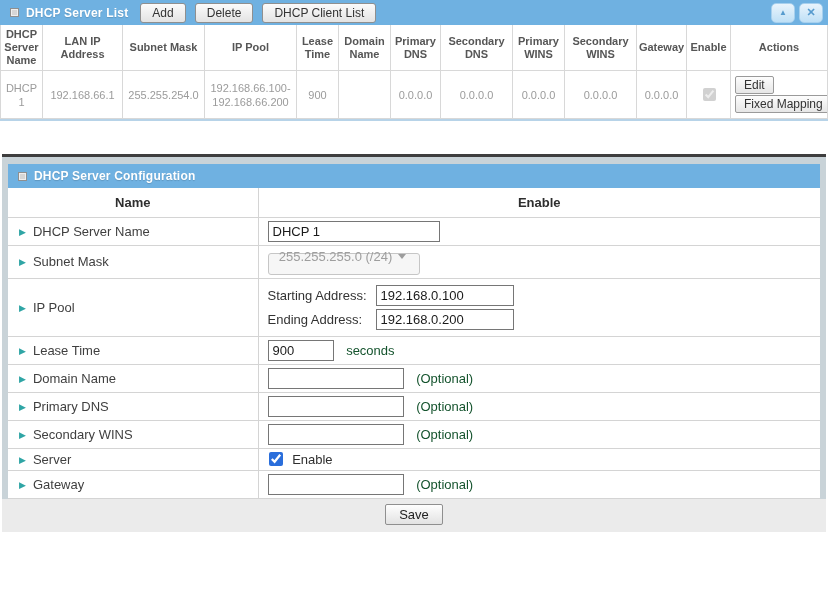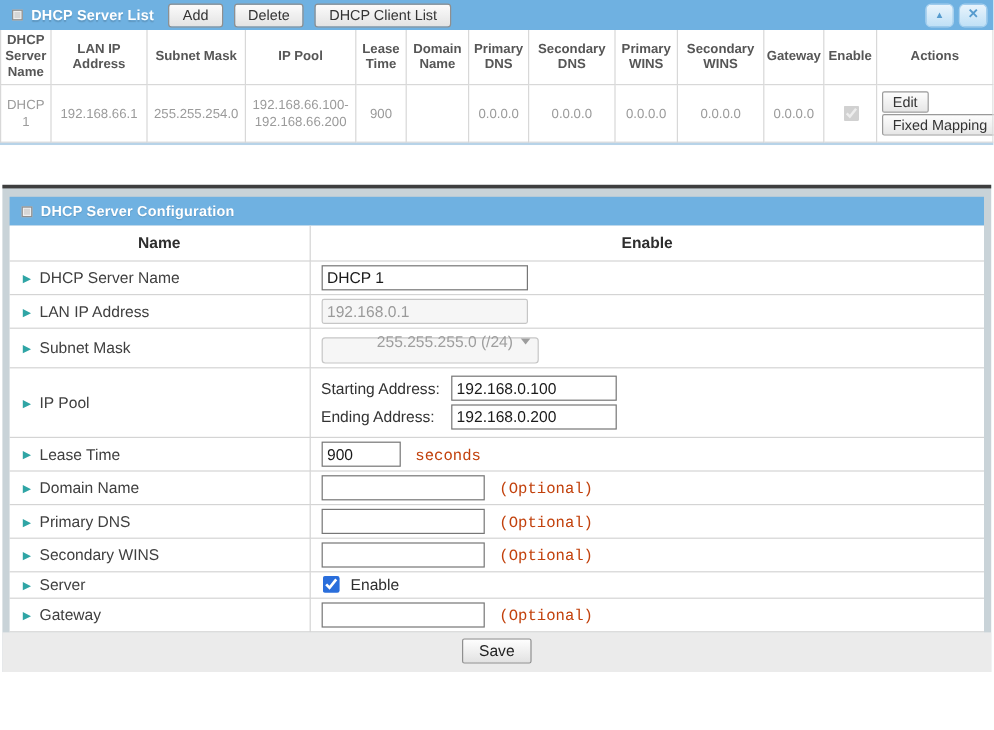--- a/index.html
+++ b/index.html
@@ -108,34 +108,34 @@
   .inp-dis {
     background:#f6f6f6; border:1px solid #c6c6c6; color:#9a9a9a;
     border-radius:2px;
   }
   .w-name { width:172px; }
   .w-pool { width:138px; }
   .w-lease { width:66px; }
   .w-opt { width:136px; }
 
   .fake-select {
-    display:inline-flex; align-items:center; justify-content:flex-end;
-    width:181px; height:22px; padding:1px 6px 15px 4px;
+    display:inline-flex; align-items:center; justify-content:center;
+    width:152px; height:22px; padding:1px 6px 15px 4px;
     background:#f6f6f6; border:1px solid #c6c6c6; border-radius:3px;
     color:#9e9e9e; font-size:13px;
   }
   .sel-arrow {
     width:0; height:0; margin-left:6px;
     border-left:4px solid transparent; border-right:4px solid transparent;
     border-top:5px solid #9d9d9d;
   }
 
   .pool-line { display:flex; align-items:center; margin:3px 0; }
   .pool-label { width:108px; color:#333; }
-  .suffix { color:#c2410c; margin-left:9px;font-family:Liberation Mono, monospace; }
+  .suffix { color:#14532d; margin-left:9px; }
 
   .cb-enable { width:14px; height:14px; accent-color:#2a6edb; margin:0 6px 0 1px; vertical-align:-2px; }
   .cb-label { color:#2e2e2e; }
 
   .panel-footer {
     background:#ebebeb; margin:0 -6px; padding:5px 0 7px;
     text-align:center;
   }
   .save-btn {
     background:linear-gradient(#fefefe,#e2e2e2);
@@ -239,26 +239,20 @@
     </thead>
     <tbody>
 
       <tr>
         <td class="label-cell"><span class="tri">▶</span><span>DHCP Server Name</span></td>
         <td class="setting-cell">
           <input class="inp w-name" type="text" value="DHCP 1" style="">
         </td>
       </tr>
 
-      <tr>
-        <td class="label-cell"><span class="tri">▶</span><span>LAN IP Address</span></td>
-        <td class="setting-cell">
-          <input class="inp inp-dis w-name" type="text" disabled="" value="192.168.0.1" style="">
-        </td>
-      </tr>
 
       <tr>
         <td class="label-cell"><span class="tri">▶</span><span>Subnet Mask</span></td>
         <td class="setting-cell">
           <span class="fake-select">
             <span>255.255.255.0 (/24)</span>
             <span class="sel-arrow"></span>
           </span>
         </td>
       </tr>

